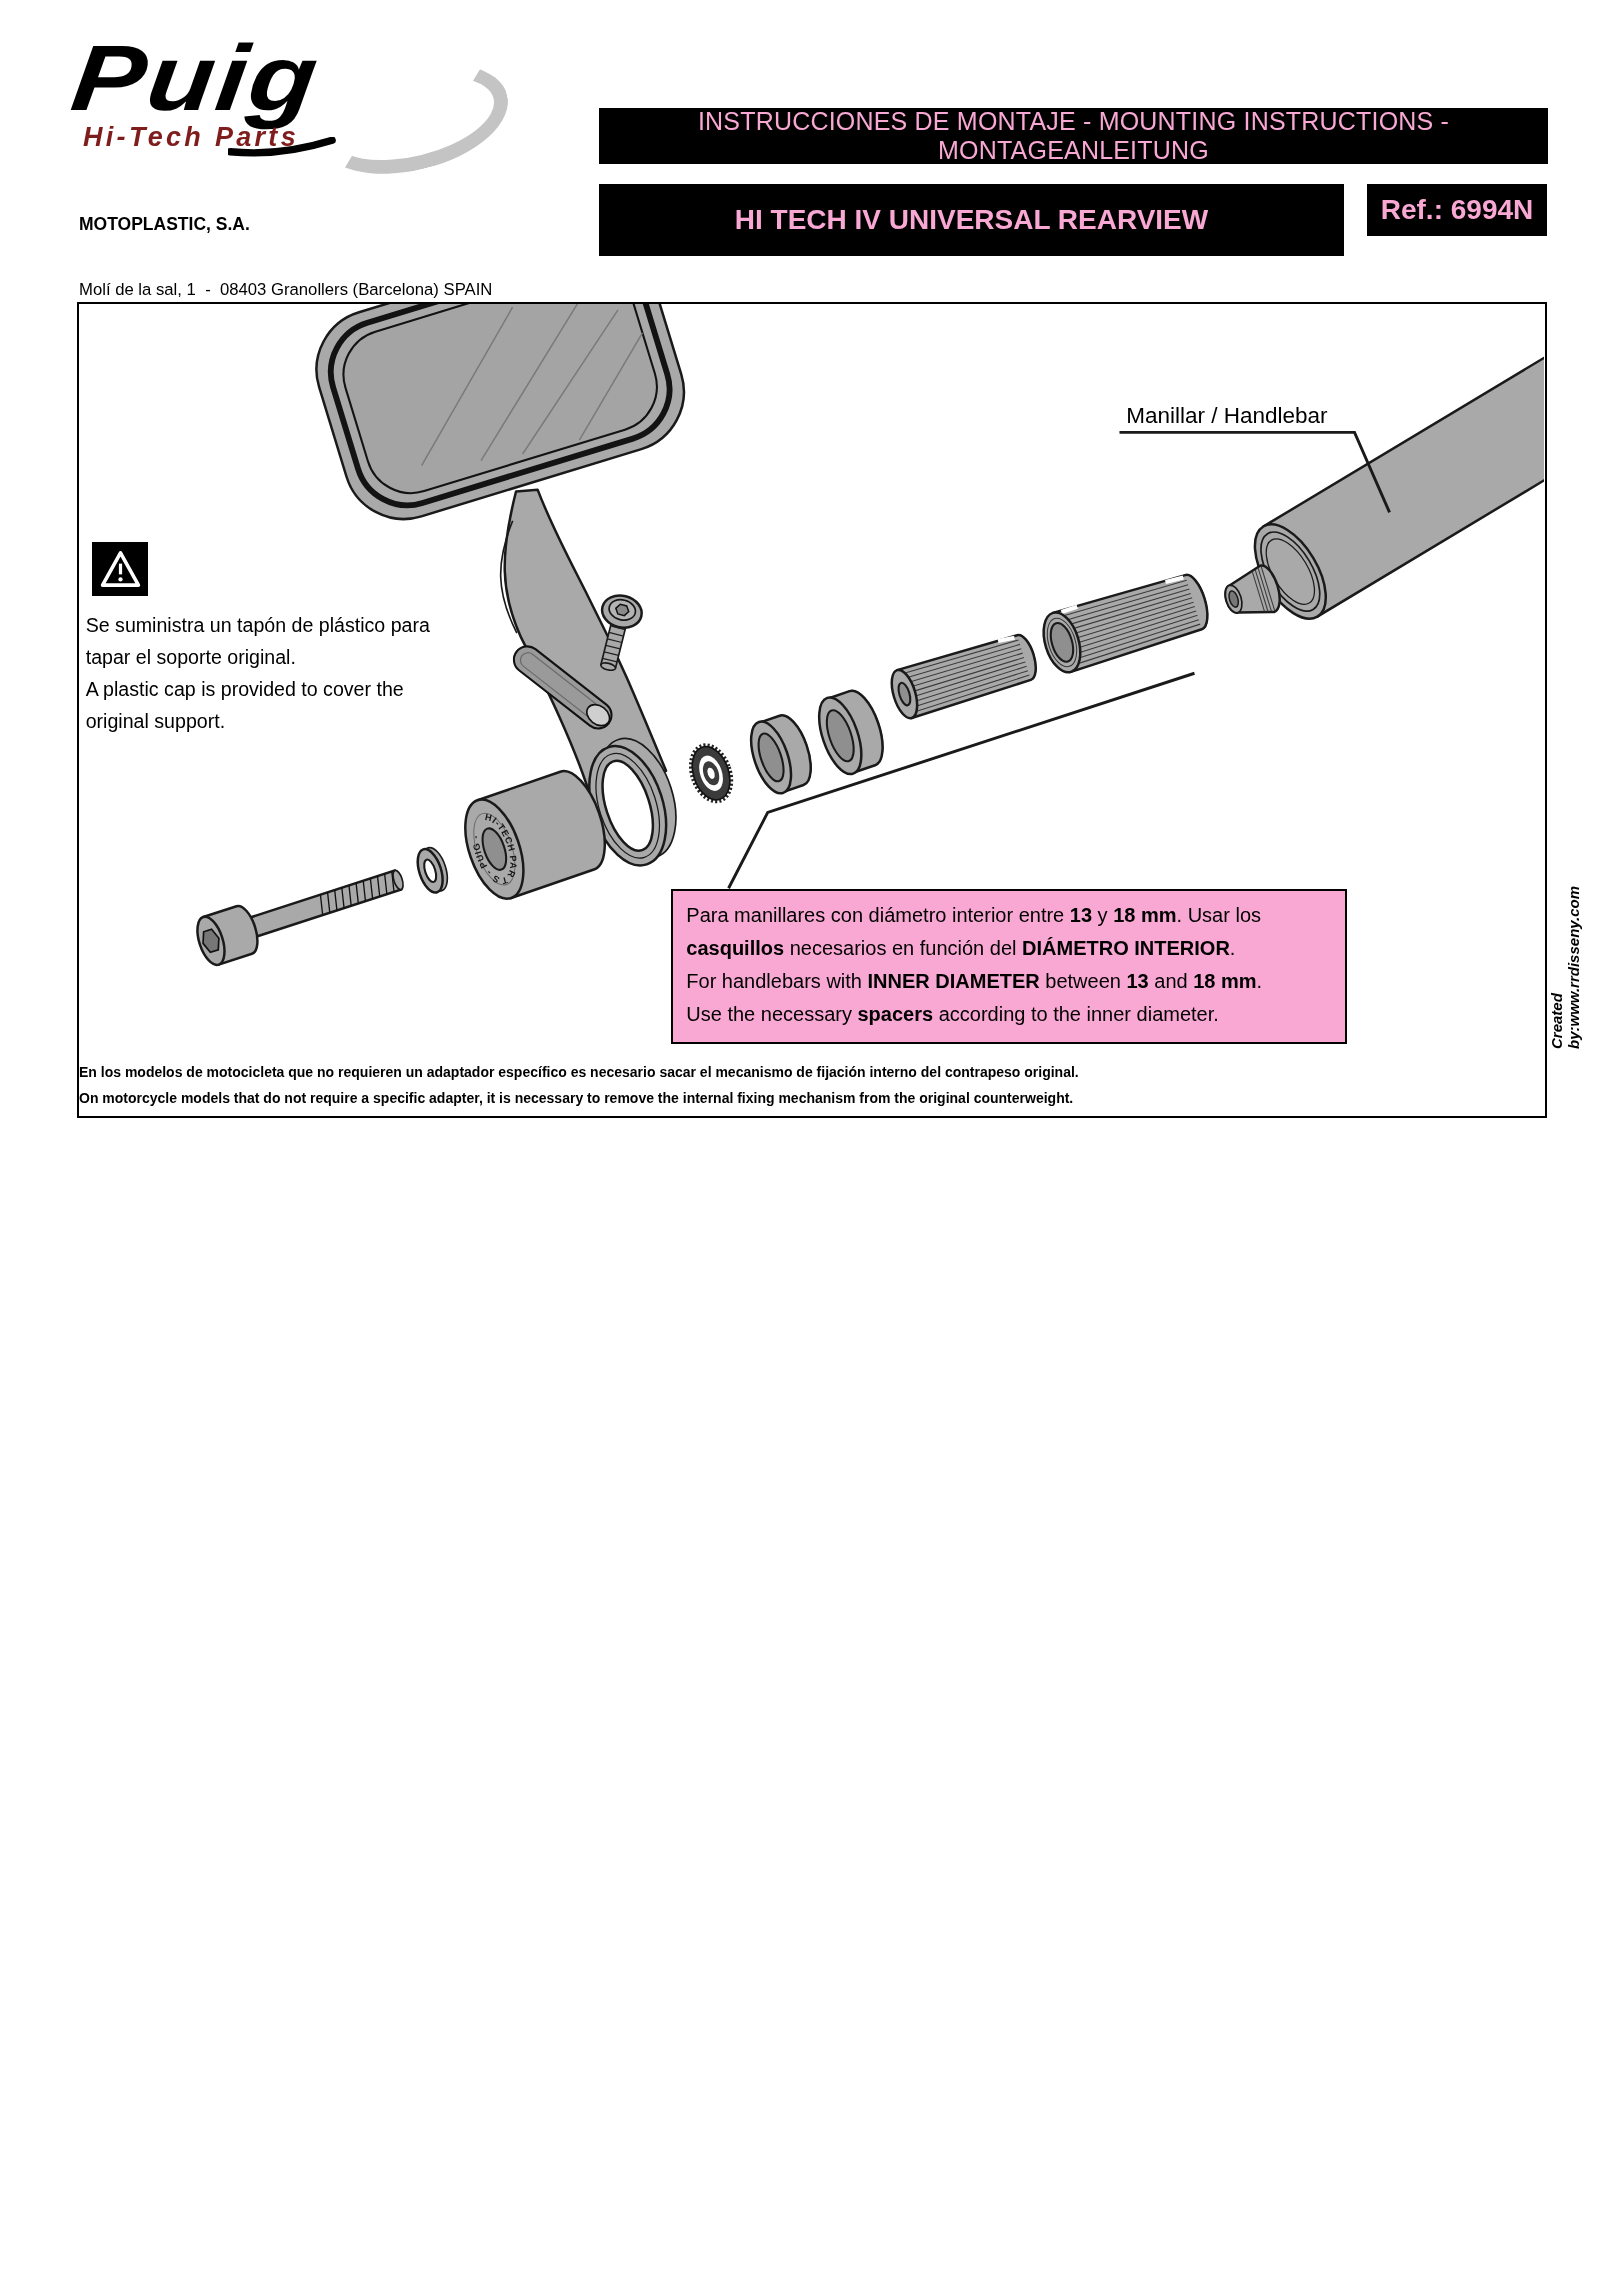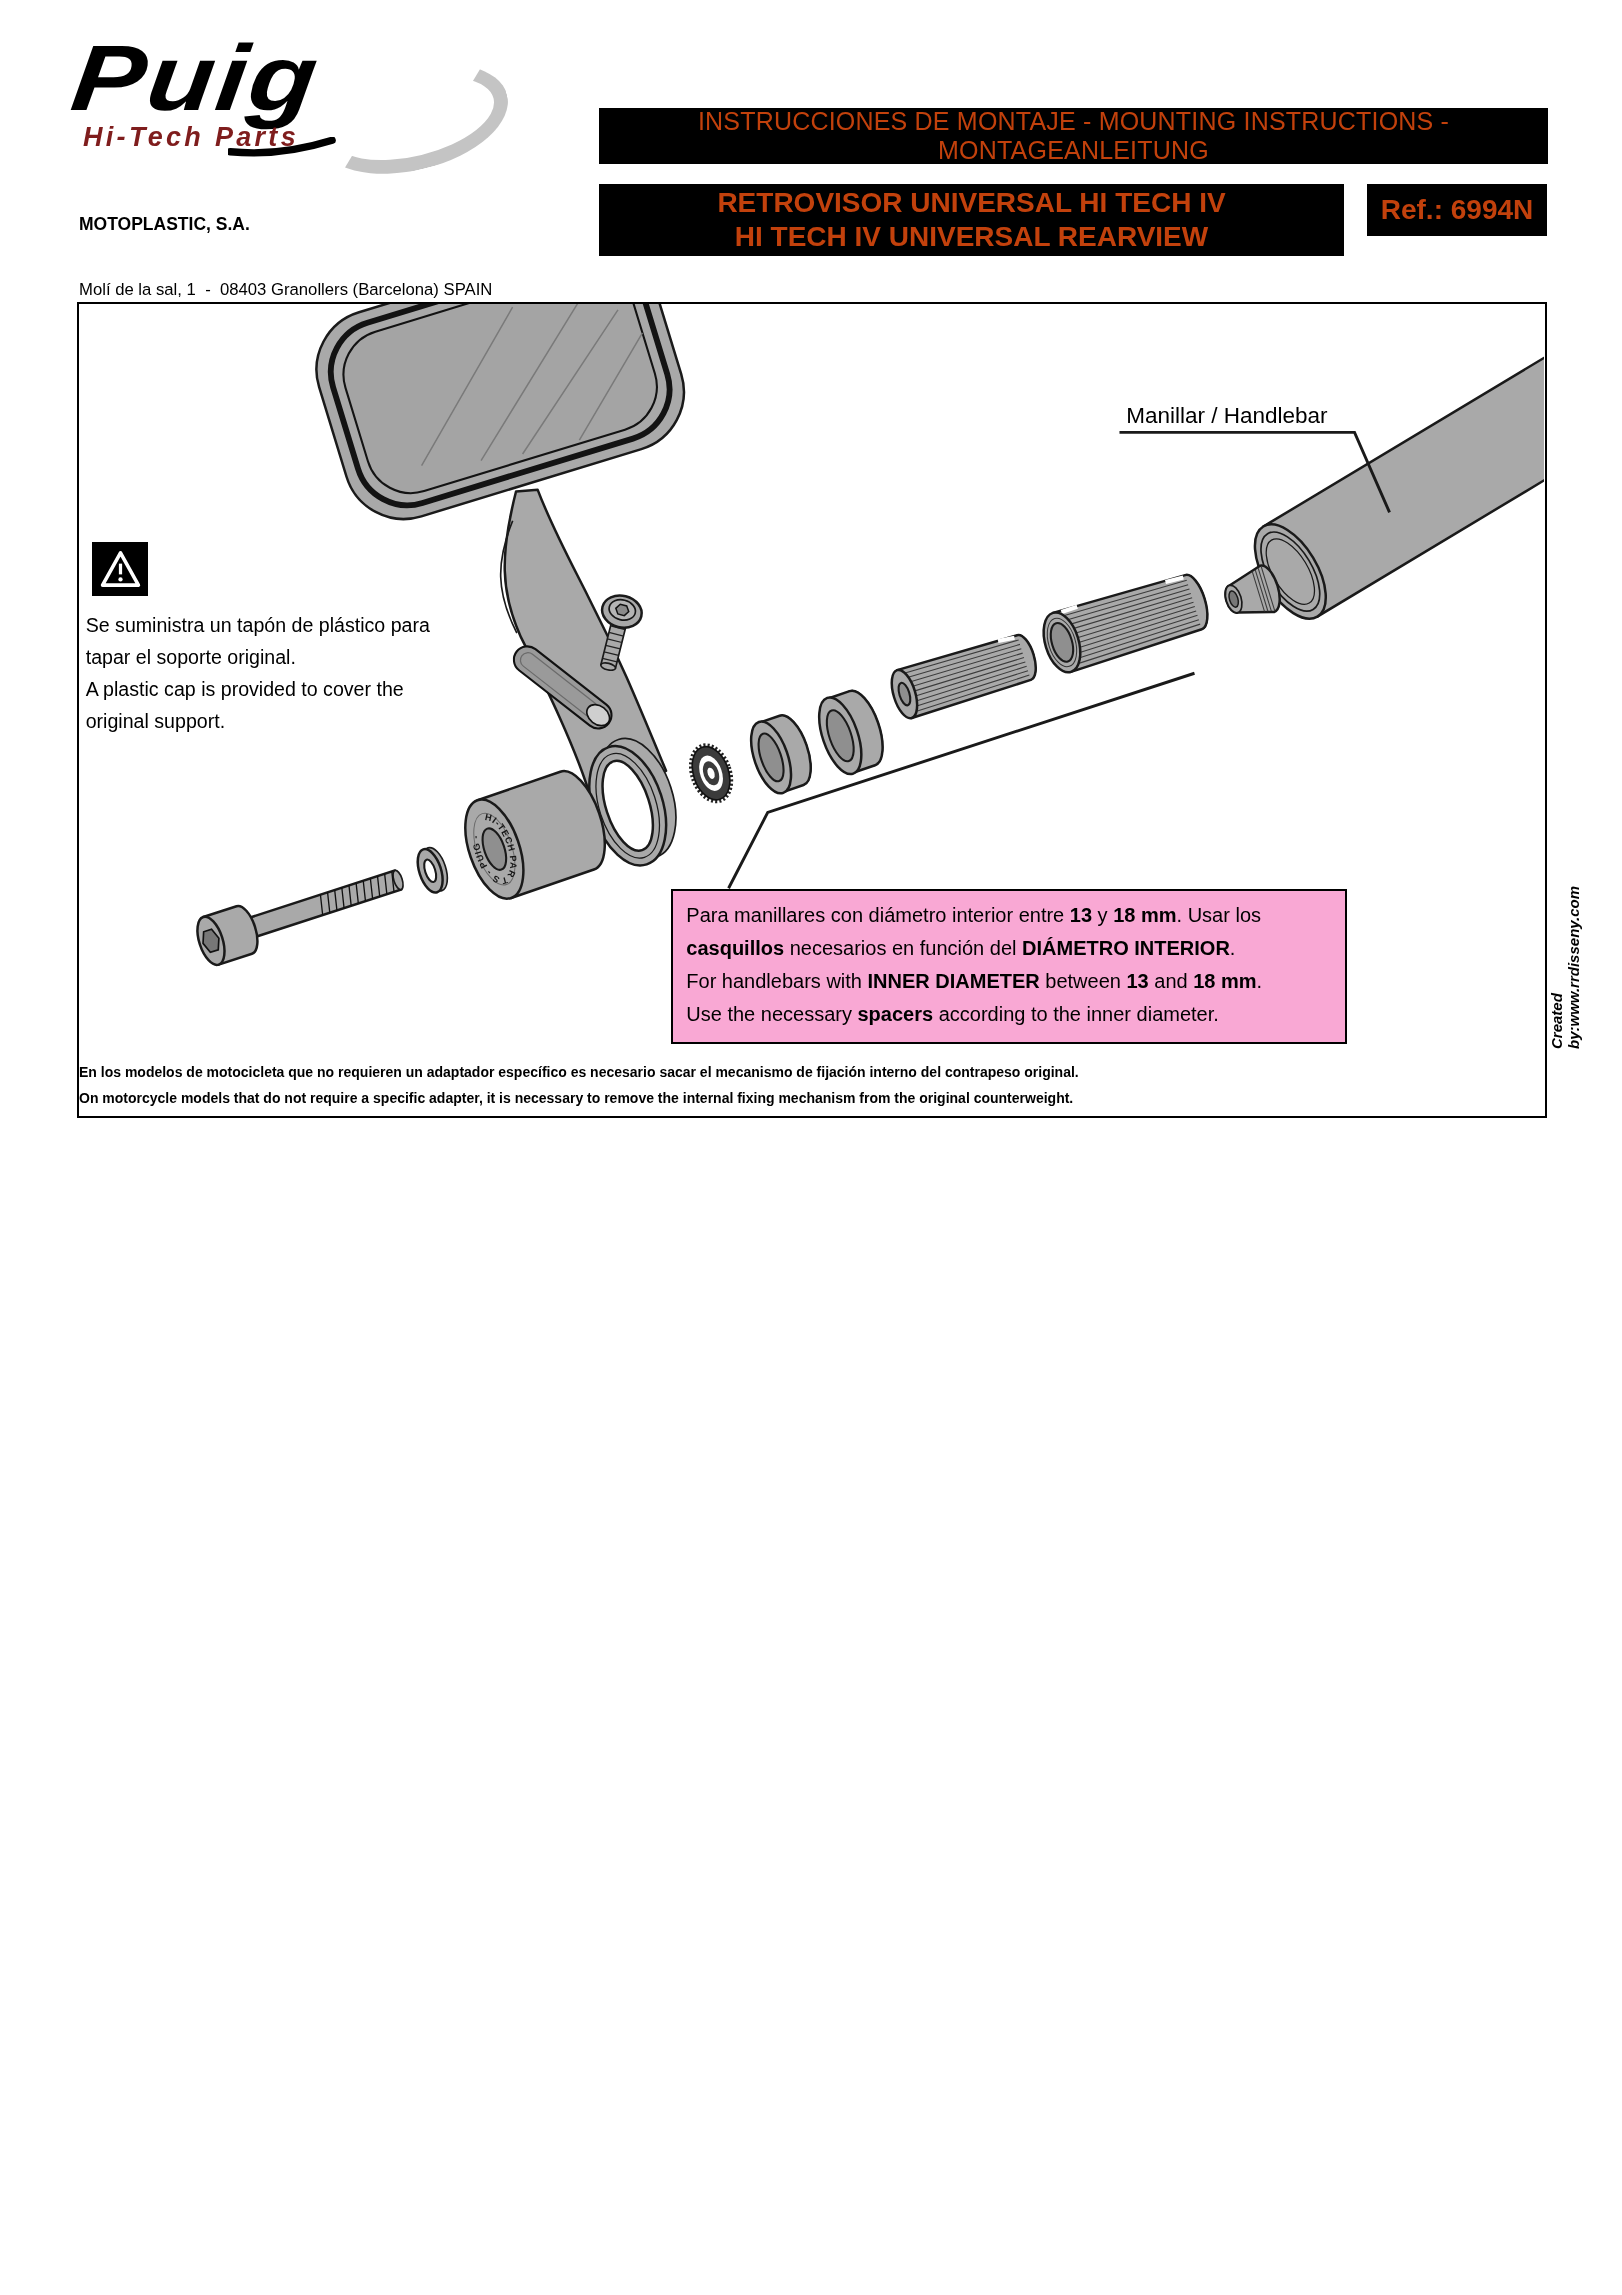--- a/index.html
+++ b/index.html
@@ -13,21 +13,21 @@
   .brand-text{left:79px;top:28px;font-size:93px;font-weight:bold;font-style:italic;
     letter-spacing:1.7px;transform:scaleX(1.18) skewX(-6deg);transform-origin:left top;color:#000;line-height:100px;}
   .brand-tagline{left:83px;top:122px;font-size:27px;font-weight:bold;font-style:italic;
     letter-spacing:3.3px;color:#7f1d1d;}
   .company{left:79px;top:169px;font-size:16.7px;line-height:22px;white-space:pre;color:#000;}
   .company .bold{font-weight:bold;font-size:17.5px;}
   .company-row{display:flex;}
   .company-row .c1{width:155px;}
   .company-row .c2{width:47px;}
 
-  .banner{background:#000;color:#c2410c;display:flex;align-items:center;justify-content:center;text-align:center;}
+  .banner{background:#000;color:#f9a8d4;display:flex;align-items:center;justify-content:center;text-align:center;}
   .banner-instructions{left:599px;top:108px;width:949px;height:56px;font-size:25px;letter-spacing:0.2px;}
   .banner-title{left:599px;top:184px;width:745px;height:72px;font-size:28px;font-weight:bold;line-height:34px;flex-direction:column;}
   .banner-ref{left:1367px;top:184px;width:180px;height:52px;font-size:28px;font-weight:bold;}
 
   
   .diagram-box{left:77px;top:302px;width:1470px;height:816px;border:2.5px solid #000;box-sizing:border-box;background:#fff;}
   .diagram-svg{position:absolute;left:0;top:0;}
 
   .warn-icon{left:13.3px;top:238px;width:56px;height:54px;background:#000;display:flex;align-items:center;justify-content:center;}
   .warn-text{left:6.7px;top:305px;width:392px;font-size:19.6px;line-height:32px;white-space:nowrap;color:#000;}
@@ -63,21 +63,20 @@
 <div class="abs company">
   <div class="bold">MOTOPLASTIC, S.A.</div>
   <div>Molí de la sal, 1  -  08403 Granollers (Barcelona) SPAIN</div>
   <div>Tel. 34 93 849 06 33  -  Fax 34 93 849 09 88</div>
   <div class="company-row"><span class="c1">info@puig.tv</span><span class="c2">-</span><span>info@puigusa.com</span></div>
   <div class="company-row bold"><span class="c1">www.puig.tv</span><span class="c2">-</span><span>www.puigusa.com</span></div>
 </div>
 
 <div class="abs banner banner-instructions">INSTRUCCIONES DE MONTAJE - MOUNTING INSTRUCTIONS - MONTAGEANLEITUNG</div>
 <div class="abs banner banner-title">
-  <div>RETROVISOR UNIVERSAL HI TECH IV</div>
   <div>HI TECH IV UNIVERSAL REARVIEW</div>
 </div>
 <div class="abs banner banner-ref">Ref.: 6994N</div>
 
 <div class="abs diagram-box">
 
   <svg class="diagram-svg" width="1465" height="811" viewBox="0 0 1757 973">
     <defs>
       <path id="cwring" d="M0,-36 a16,36 0 1 1 -0.02,0 z"></path>
     </defs>

